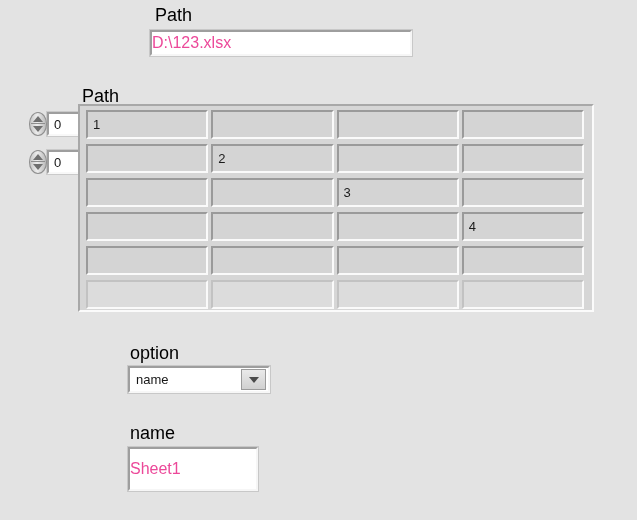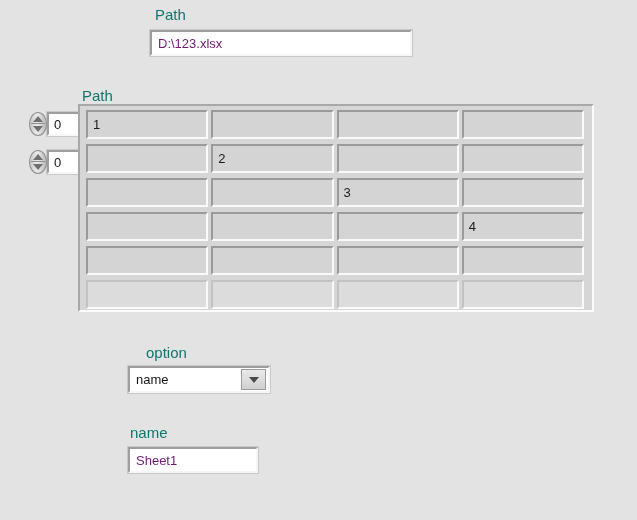--- a/index.html
+++ b/index.html
@@ -10,43 +10,43 @@
     width: 637px;
     height: 520px;
     background: #e3e3e3;
     font-family: "Liberation Sans", sans-serif;
     position: relative;
     overflow: hidden;
   }
 
   .label {
     position: absolute;
-    font-size: 15px;
-    color: #0f766e;
+    font-size: 18px;
+    color: #000000;
     line-height: 16px;
     white-space: nowrap;
   }
 
   
   #path-label { left: 155px; top: 7px; }
 
   .string-box {
     position: absolute;
     background: #ffffff;
     box-sizing: border-box;
     border-top: 2px solid #9e9e9e;
     border-left: 2px solid #9e9e9e;
     border-right: 2px solid #f6f6f6;
     border-bottom: 2px solid #f6f6f6;
     box-shadow: 0 0 0 1px #c8c8c8;
     display: flex;
     align-items: center;
-    padding-left: 6px;
-    font-size: 13px;
-    color: #701a75;
+    padding-left: 0;
+    font-size: 16px;
+    color: #ec4899;
     overflow: hidden;
   }
   #path-field {
     left: 150px; top: 30px;
     width: 262px; height: 26px;
   }
 
   
   #data-label { left: 82px; top: 88px; }
 
@@ -147,21 +147,21 @@
     margin-right: 3px;
     overflow: hidden;
   }
   .cell.dim {
     background: #dcdcdc;
     border-top-color: #c2c2c2;
     border-left-color: #c2c2c2;
   }
 
   
-  #option-label { left: 146px; top: 345px; }
+  #option-label { left: 130px; top: 345px; }
   #option-ring {
     position: absolute;
     left: 128px; top: 366px;
     width: 142px; height: 27px;
     box-sizing: border-box;
     background: #ffffff;
     border-top: 2px solid #9e9e9e;
     border-left: 2px solid #9e9e9e;
     border-right: 2px solid #f7f7f7;
     border-bottom: 2px solid #f7f7f7;
@@ -192,21 +192,21 @@
     width: 0; height: 0;
     border-left: 5px solid transparent;
     border-right: 5px solid transparent;
     border-top: 6px solid #4a4a4a;
   }
 
   
   #name-label { left: 130px; top: 425px; }
   #name-field {
     left: 128px; top: 447px;
-    width: 130px; height: 26px;
+    width: 130px; height: 44px;
   }
 </style>
 </head>
 <body>
 
 <div class="label" id="path-label">Path</div>
 
 <div class="string-box" id="path-field">D:\123.xlsx</div>
 
 <div class="label" id="data-label">Path</div>

